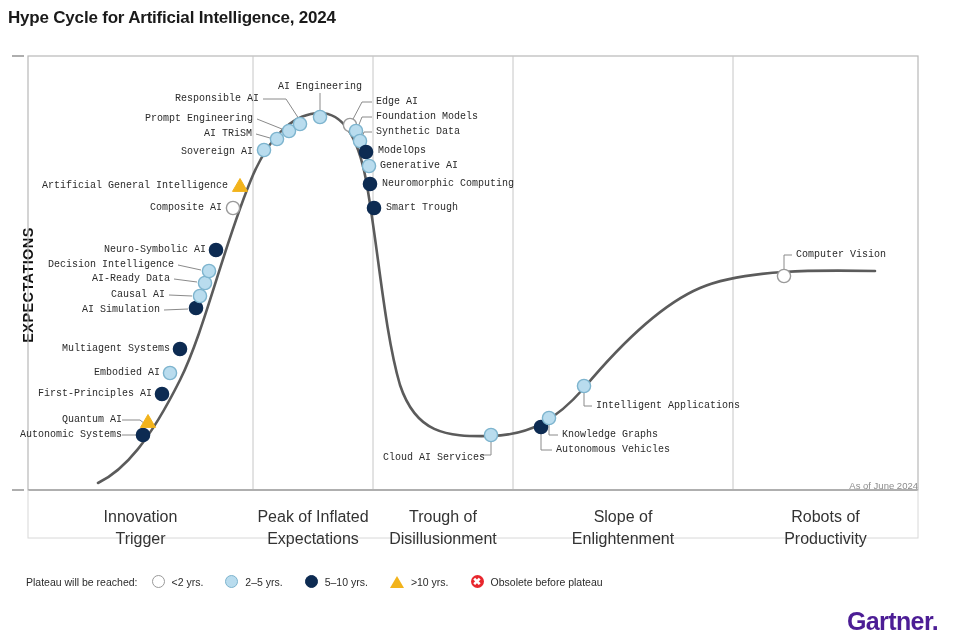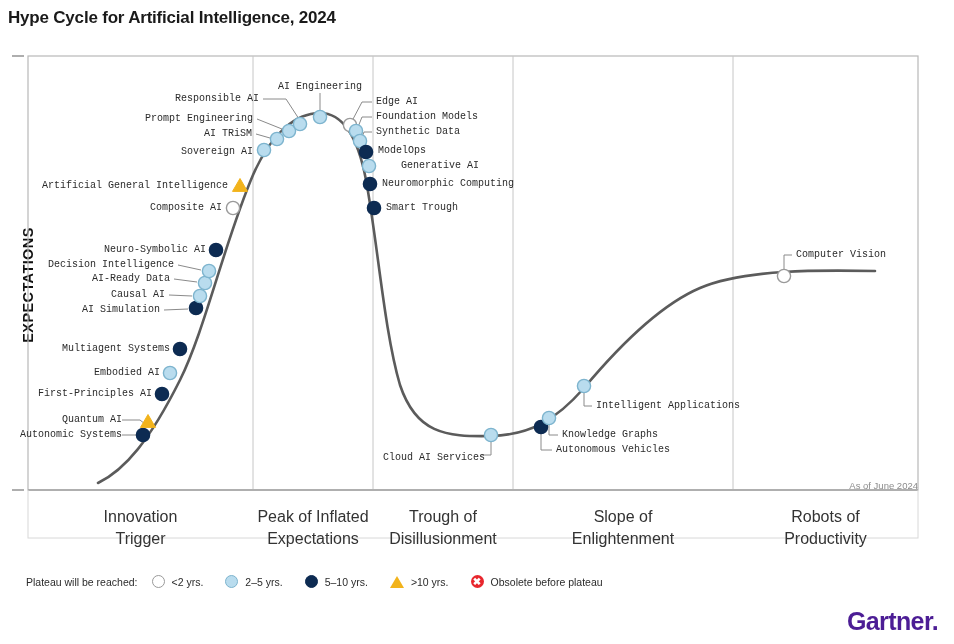--- a/index.html
+++ b/index.html
@@ -260,21 +260,21 @@
       <div class="lbl right" style="left: 228px; top: 186px;">Artificial General Intelligence</div>
       <div class="lbl right" style="left: 253px; top: 152px;">Sovereign AI</div>
       <div class="lbl right" style="left: 252px; top: 134px;">AI TRiSM</div>
       <div class="lbl right" style="left: 253px; top: 119px;">Prompt Engineering</div>
       <div class="lbl right" style="left: 259px; top: 99px;">Responsible AI</div>
       <div class="lbl center" style="left: 320px; top: 87px;">AI Engineering</div>
       <div class="lbl left" style="left: 376px; top: 102px;">Edge AI</div>
       <div class="lbl left" style="left: 376px; top: 117px;">Foundation Models</div>
       <div class="lbl left" style="left: 376px; top: 132px;">Synthetic Data</div>
       <div class="lbl left" style="left: 378px; top: 151px;">ModelOps</div>
-      <div class="lbl left" style="left: 380px; top: 166px; margin-left: 21px;">Generative AI</div>
+      <div class="lbl left" style="left: 380px; top: 166px;">Generative AI</div>
       <div class="lbl left" style="left: 382px; top: 184px;">Neuromorphic Computing</div>
       <div class="lbl left" style="left: 386px; top: 208px;">Smart Trough</div>
       <div class="lbl right" style="left: 485px; top: 458px;">Cloud AI Services</div>
       <div class="lbl left" style="left: 556px; top: 450px;">Autonomous Vehicles</div>
       <div class="lbl left" style="left: 562px; top: 435px;">Knowledge Graphs</div>
       <div class="lbl left" style="left: 596px; top: 406px;">Intelligent Applications</div>
       <div class="lbl left" style="left: 796px; top: 255px;">Computer Vision</div>
     </div>
 
   <div id="legend">

